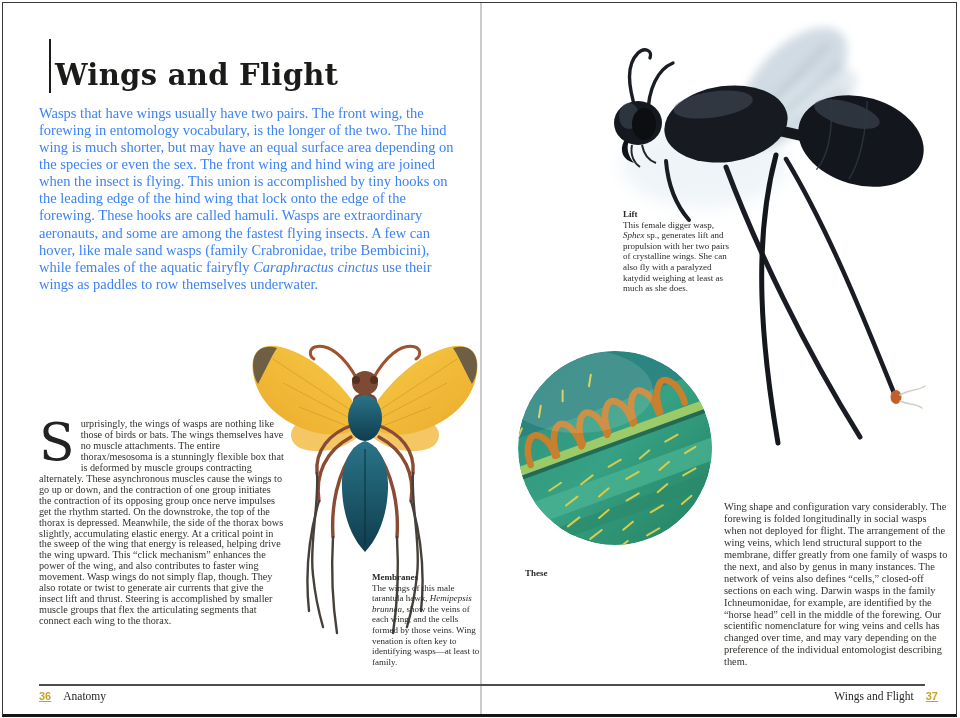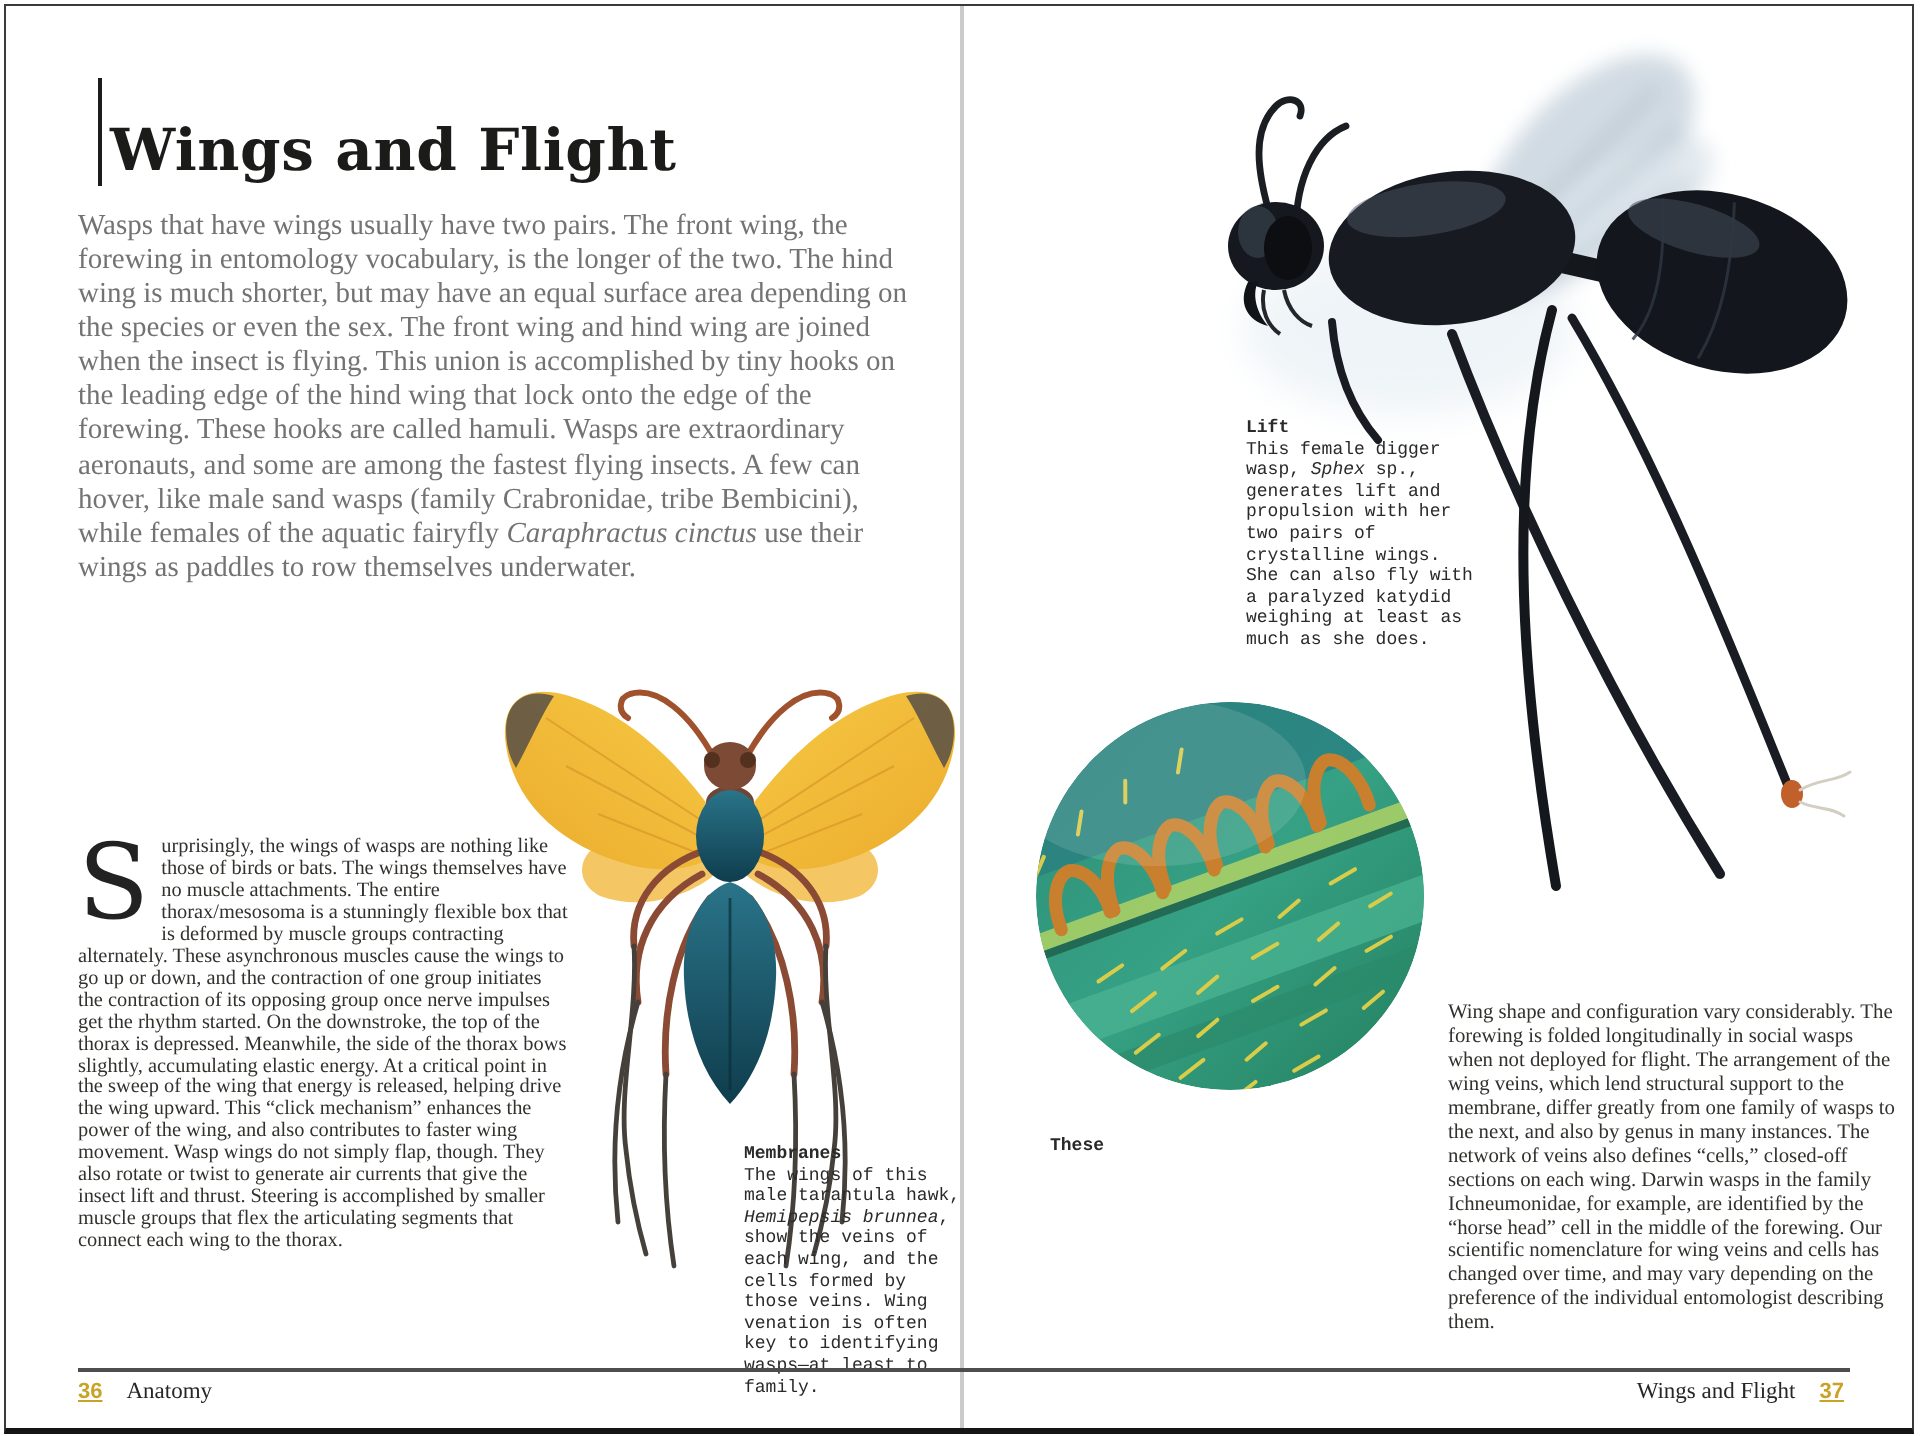--- a/index.html
+++ b/index.html
@@ -7,38 +7,38 @@
   .spread{position:absolute;left:2px;top:2px;width:953px;height:711px;background:#fff;
           border:1px solid #3a3a3a;border-bottom:3px solid #151515;overflow:hidden;}
   .abs{position:absolute;}
   
   .divider{left:477px;top:0;width:2px;height:711px;background:#cbcbcb;}
   
   .title-bar{left:46px;top:36px;width:2px;height:54px;background:#1c1c1a;}
   .page-title{left:52px;top:36px;font-family:"DejaVu Serif",serif;font-weight:bold;
               font-size:29px;letter-spacing:.3px;color:#1b1b19;white-space:nowrap;}
   
-  .intro{left:36px;top:87px;width:424px;font-size:14.5px;line-height:17.15px;color:#737373;}
+  .intro{left:36px;top:87px;width:424px;font-size:14.5px;line-height:17.15px;color:#3b82f6;}
   
   .smallbody{left:36px;top:416px;width:245px;font-size:10.2px;line-height:10.95px;color:#33312d;}
   .dropcap{float:left;font-size:52px;line-height:41px;padding:3px 6px 0 0;color:#222;
            font-family:"DejaVu Serif",serif;}
   
   .rightbody{left:721px;top:488px;width:225px;font-size:10.4px;line-height:11.9px;color:#33312d;}
   
-  .caption{font-family:Liberation Mono, monospace;font-size:9px;line-height:10.6px;color:#2a2a2a;}
+  .caption{font-family:Liberation Serif, serif;font-size:9px;line-height:10.6px;color:#2a2a2a;}
   .caption .cap-head{font-weight:bold;display:block;}
   .cap-membranes{left:345px;top:569px;width:112px;margin-left:24px;}
   .cap-lift{left:620px;top:206px;width:114px;}
   .cap-hooked{left:522px;top:565px;width:142px;}
   
   .footer-rule{left:36px;top:681px;width:886px;height:2px;background:#4d4d4d;}
   .footer{top:687px;font-size:11.5px;color:#262624;}
   .footer-left{left:36px;}
-  .footer-right{right:34px;text-align:center;}
+  .footer-right{right:18px;text-align:center;}
   .folio{color:#c9a227;font-weight:bold;font-family:"Liberation Sans",sans-serif;font-size:11px;text-decoration:underline;}
   .footer .sep{display:inline-block;width:12px;}
   
   .fig{overflow:visible;}
   .fig-tarantula{left:246px;top:318px;width:234px;height:330px;}
   .fig-wasp{left:573px;top:16px;width:382px;height:432px;}
   .fig-micrograph{left:515px;top:348px;width:194px;height:194px;border-radius:50%;overflow:hidden;}
   svg{display:block;}
   i{font-style:italic;}
 </style>

